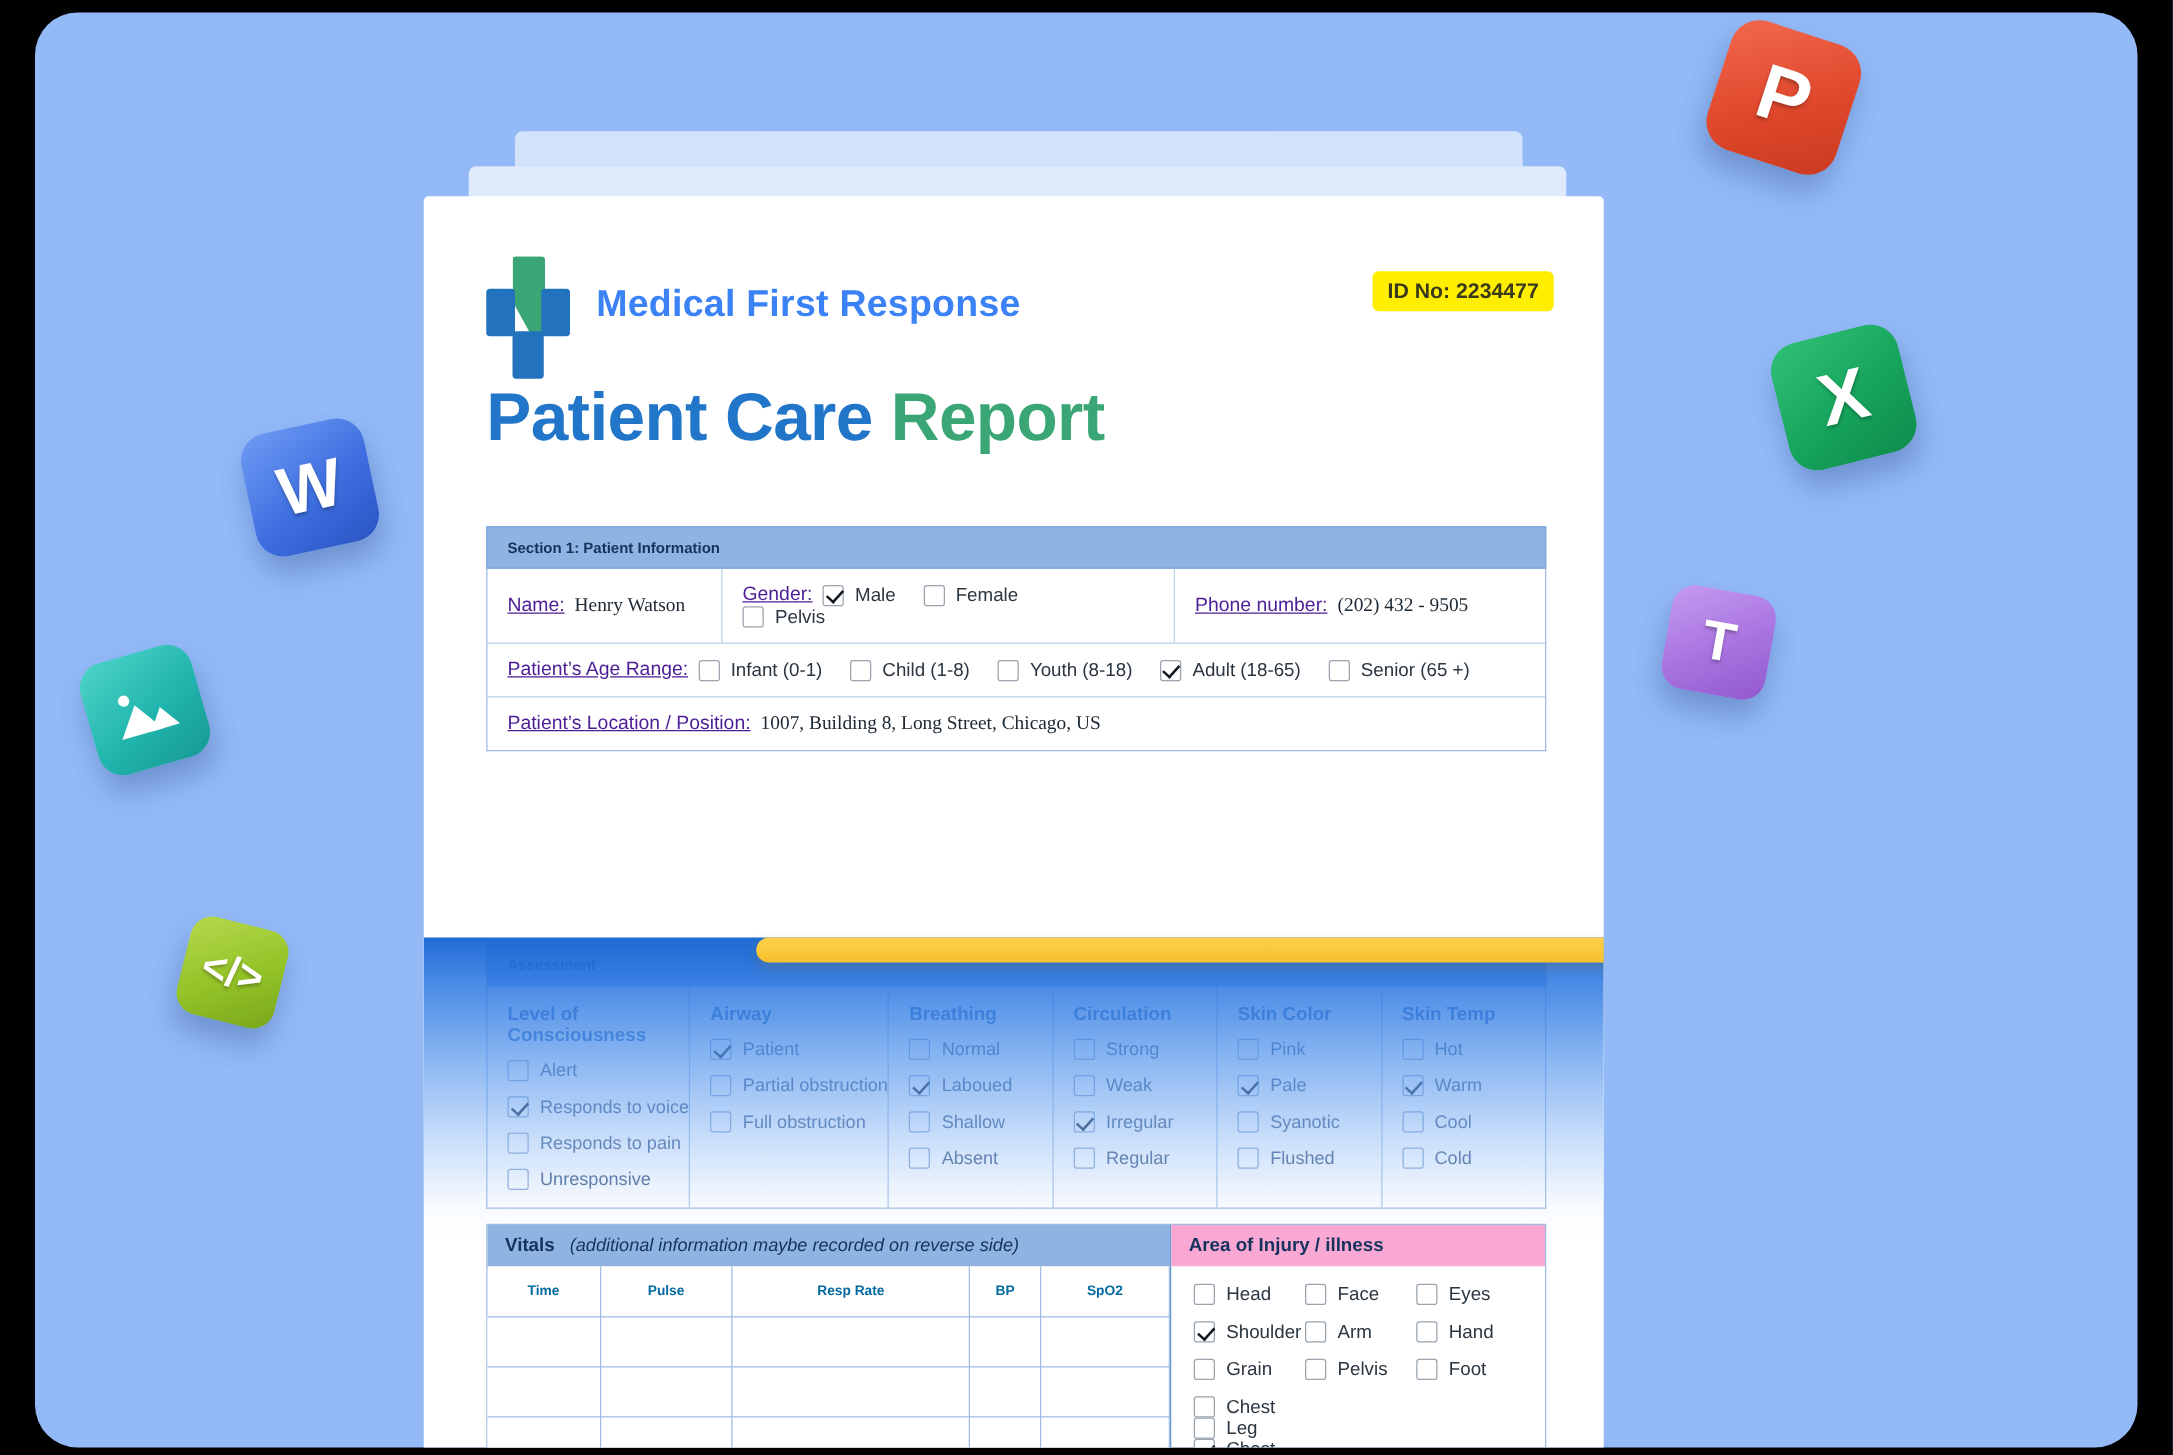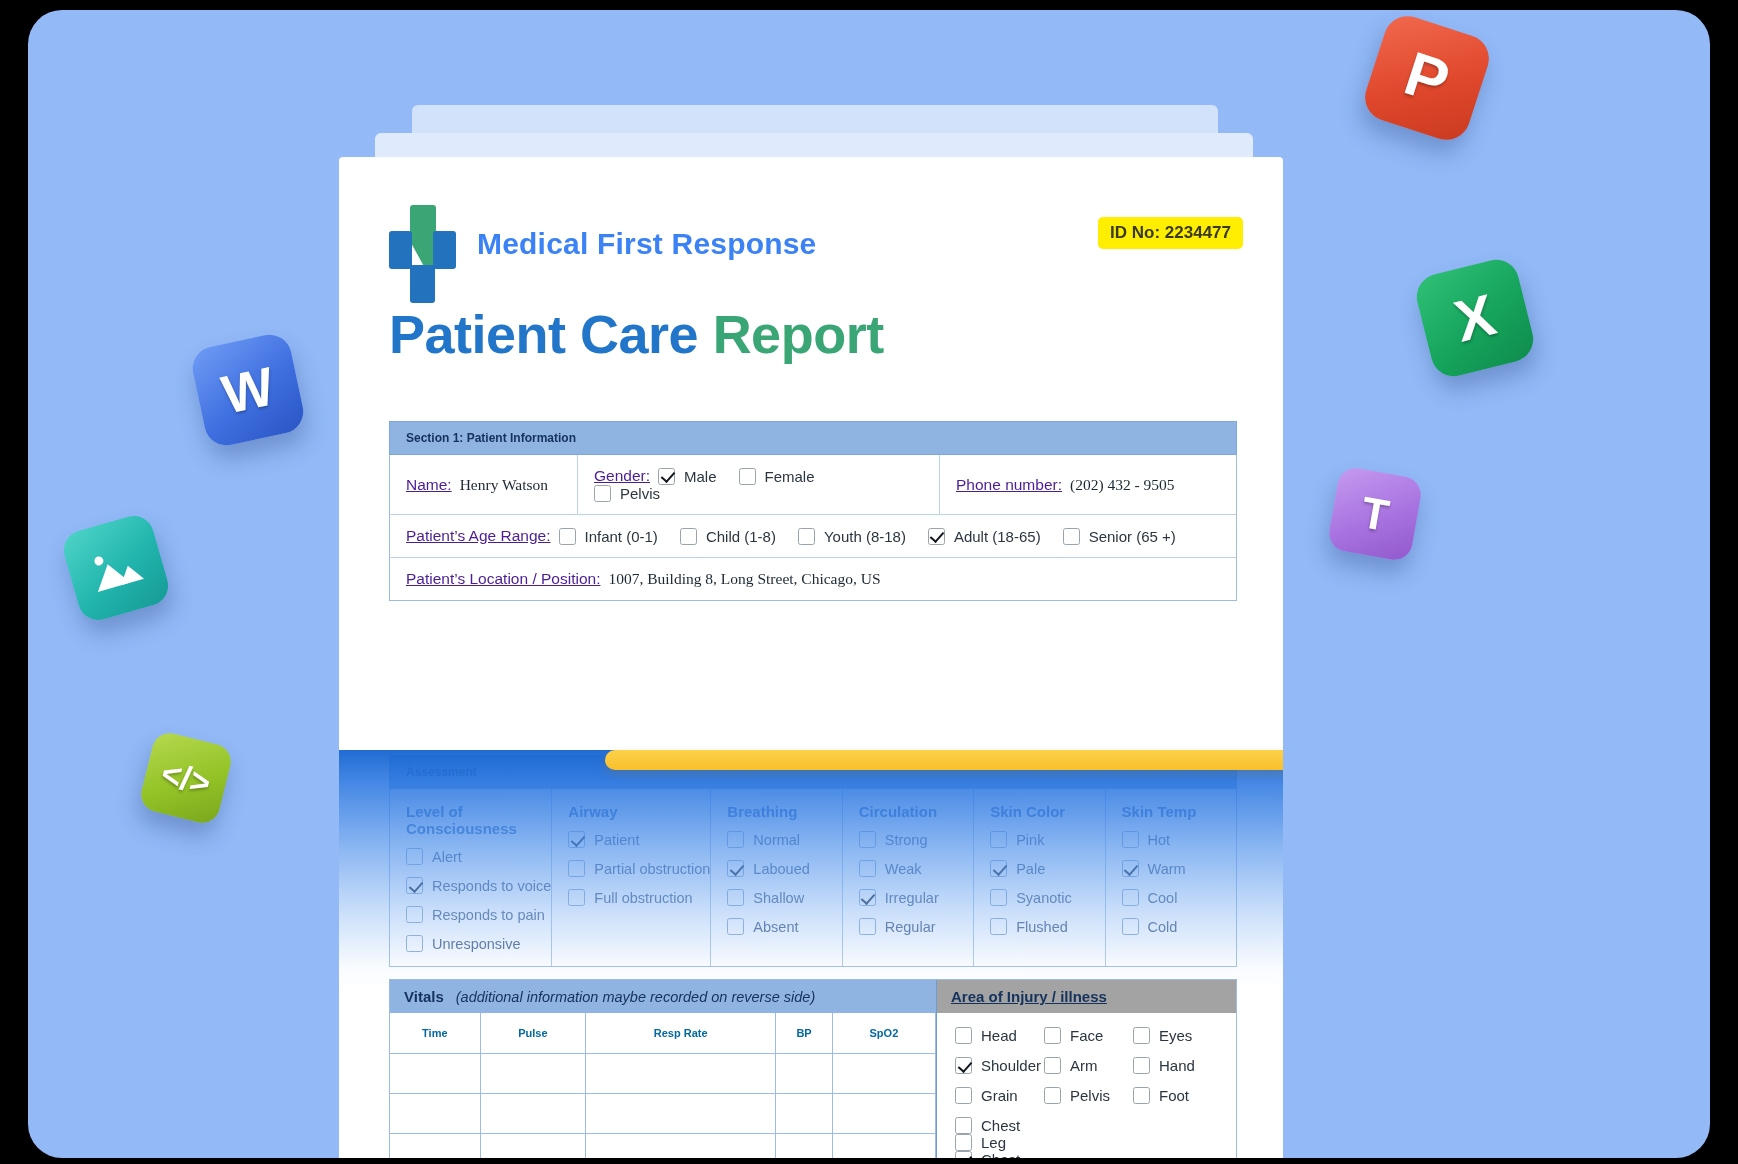--- a/index.html
+++ b/index.html
@@ -226,22 +226,22 @@
     border: 1px solid #9dbbe3;
     height: 40px; font-size: 11px; color: #0369a1; margin-top: 13px;
   }
   #vtable th { font-weight: bold; }
   #vtable td { background: #fff; }
   #vtable tr th:first-child, #vtable tr td:first-child { border-left: none; }
   #vtable tr:first-child th { border-top: none; }
 
   #injury { flex: 1; }
   #injury .ihead {
-    background: #a3a3a3; color: #15325c; padding: 8px 14px;
-    font-size: 15px; font-weight: bold; text-decoration: underline;
+    background: #f9a8d4; color: #15325c; padding: 8px 14px;
+    font-size: 15px; font-weight: bold;
   }
   #igrid { padding: 14px 14px 12px 18px; }
   .irow { display: flex; margin-bottom: 13px; }
   .irow:last-child { margin-bottom: 0; flex-direction: column; }
   .irow .cb { flex: 1; margin: 0; font-size: 15px; color: #2b3640; }
 </style>
 </head>
 <body>
 
 <div id="stage">

